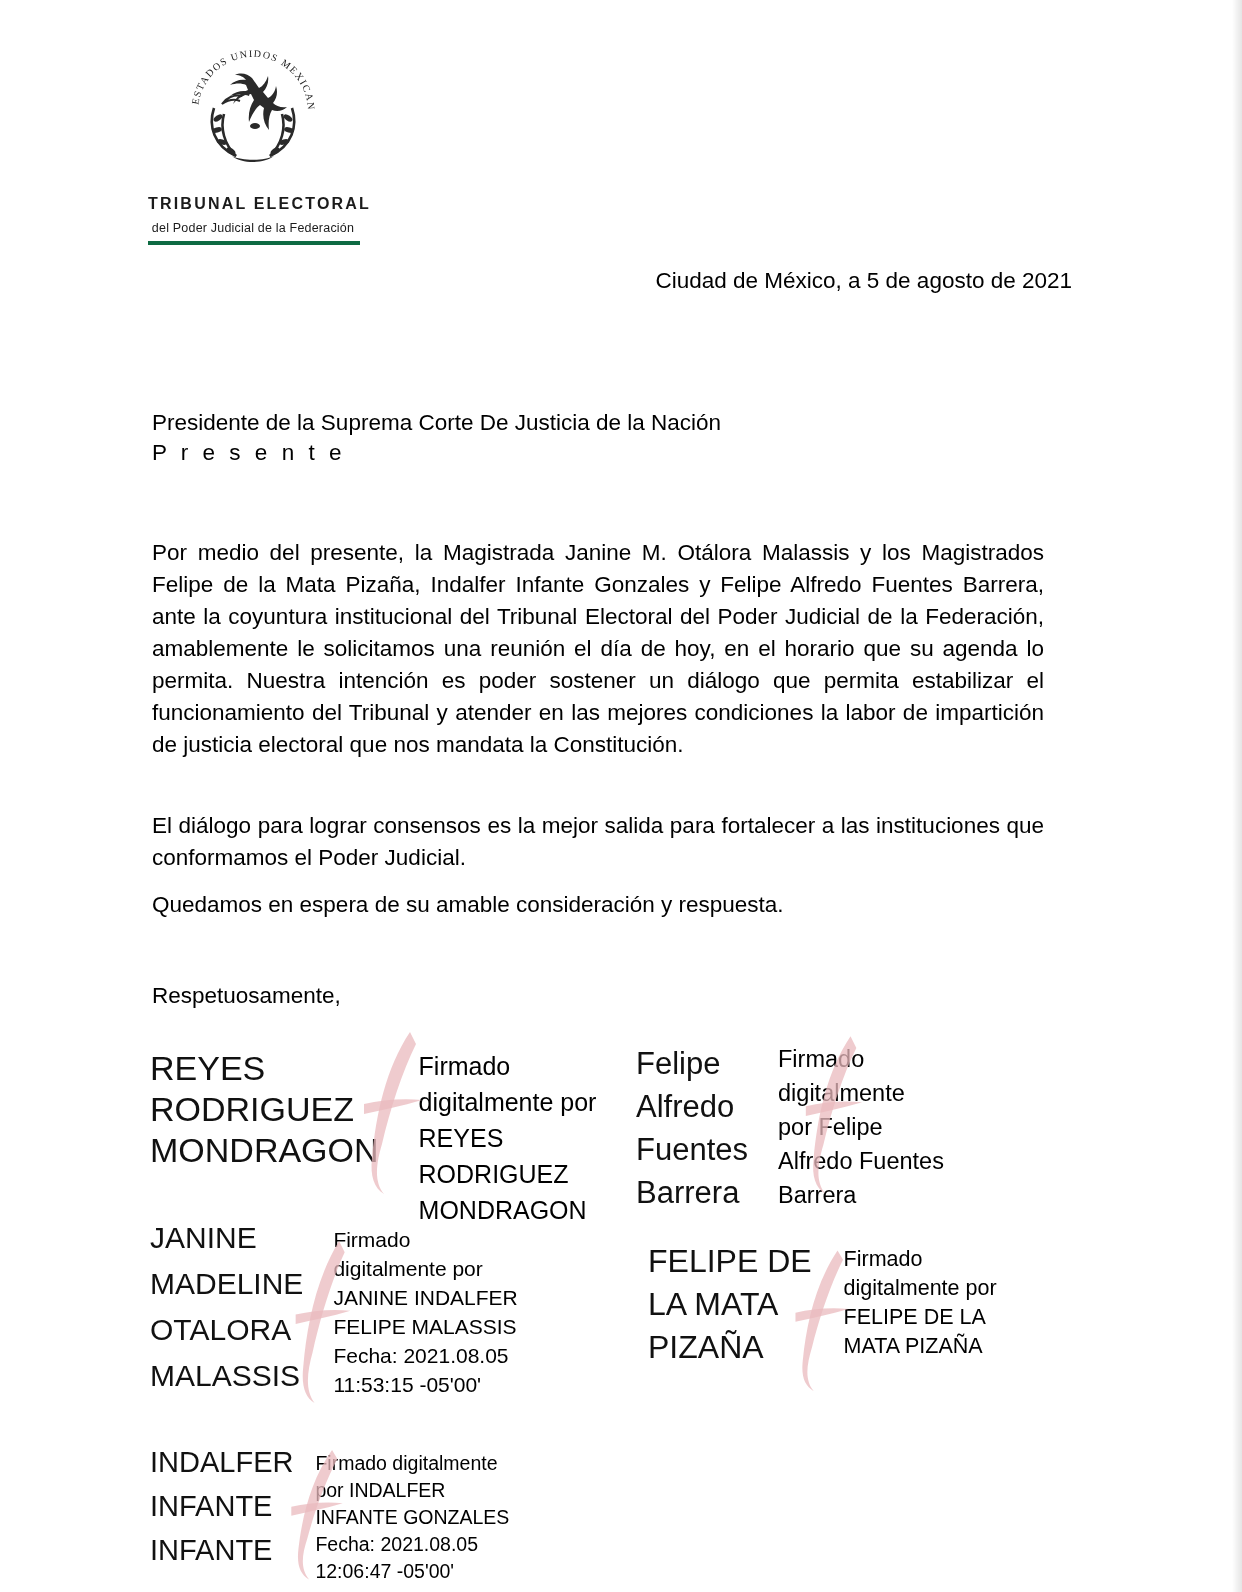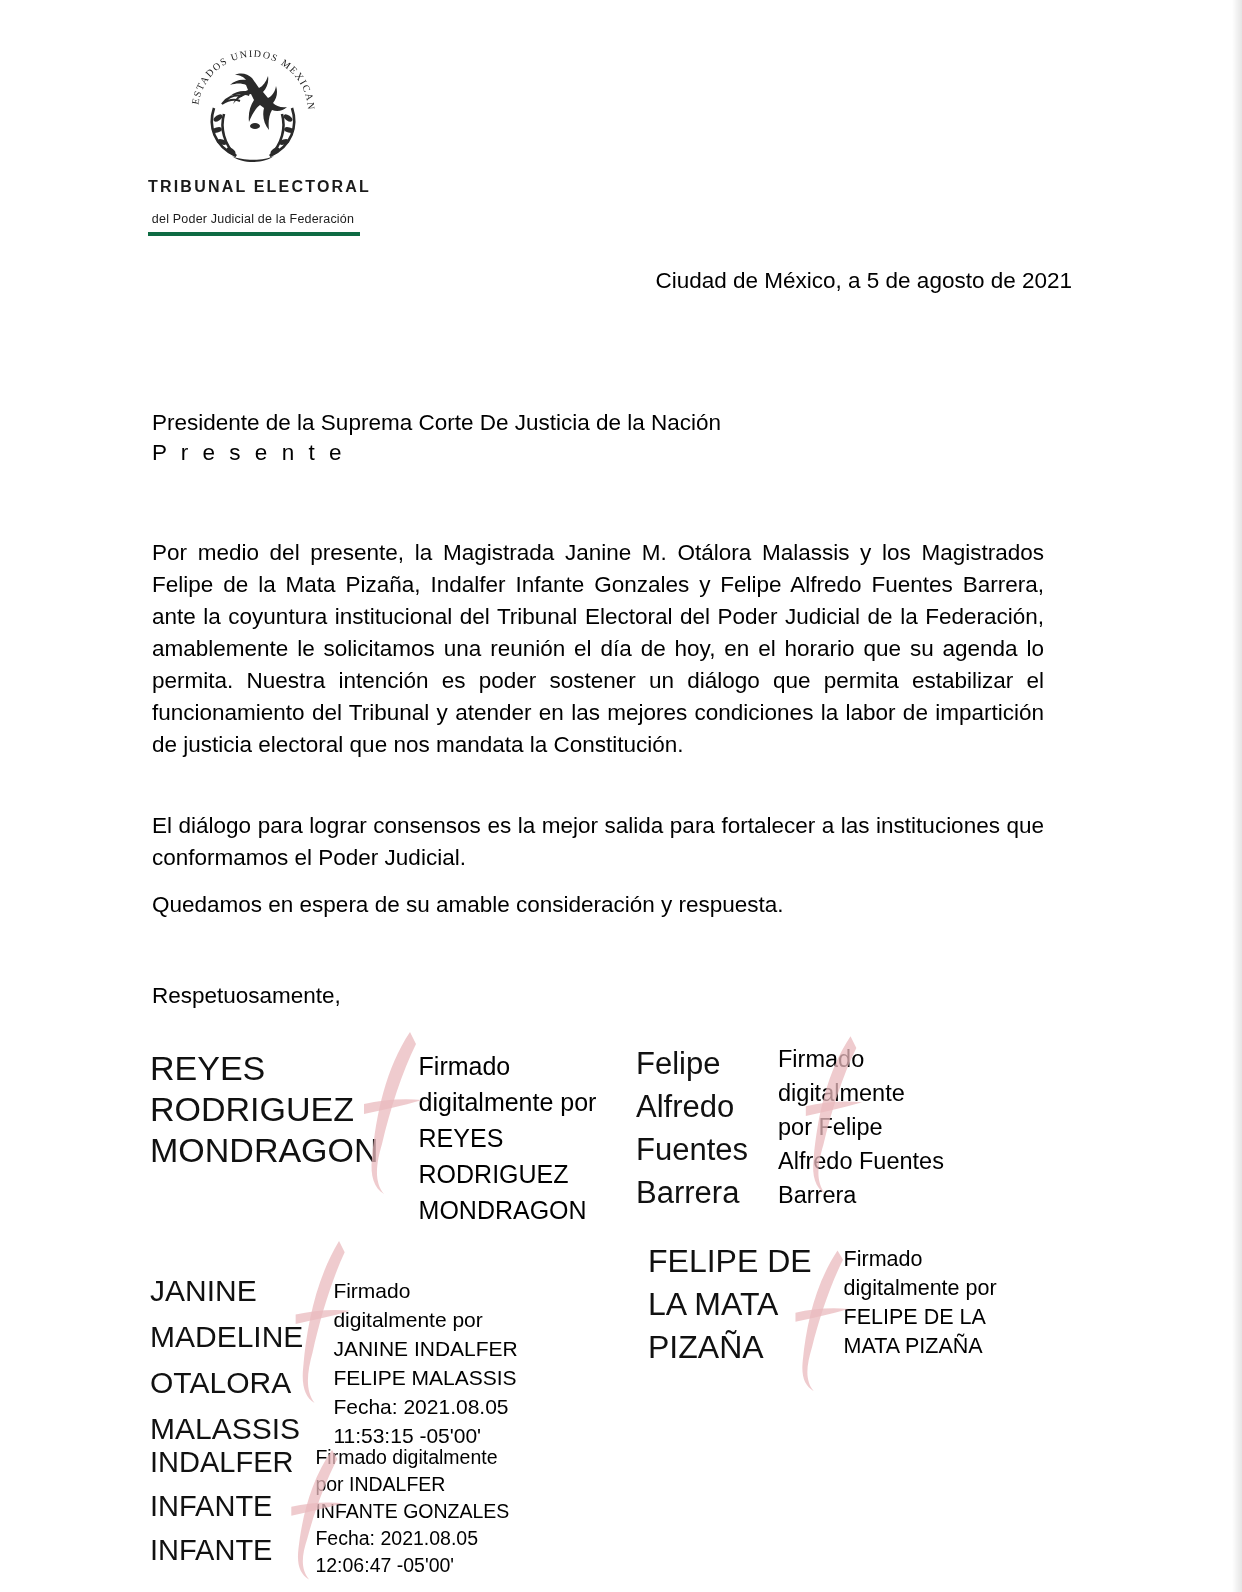--- a/index.html
+++ b/index.html
@@ -30,28 +30,28 @@
     margin: 0 auto;
     position: relative;
   }
   .crest svg { display: block; }
 
   .lh-title {
     font-size: 16px;
     font-weight: bold;
     letter-spacing: 2.2px;
     color: #1b1b1b;
-    margin-top: 4px;
+    margin-top: 21px;
     white-space: nowrap;
   }
   .lh-sub {
     font-size: 12.5px;
     color: #1b1b1b;
     letter-spacing: 0.2px;
-    margin-top: 16px;
+    margin-top: 8px;
     white-space: nowrap;
   }
   .lh-rule {
     margin-top: 6px;
     width: 212px;
     height: 4px;
     background: #0e6b43;
   }
 
   
@@ -127,35 +127,35 @@
   #sig-reyes .sig-detail { margin-left: 40px; margin-top: 0px; }
   #sig-reyes .sig-detail span { font-size: 25px; line-height: 36px; }
 
   
   #sig-felipe-fab { left: 636px; top: 1042px; }
   #sig-felipe-fab .sig-name span { font-size: 31px; line-height: 43px; }
   #sig-felipe-fab .sig-detail { margin-left: 30px; margin-top: 0px; }
   #sig-felipe-fab .sig-detail span { font-size: 23.5px; line-height: 34px; }
 
   
-  #sig-janine { left: 150px; top: 1268px; }
+  #sig-janine { left: 150px; top: 1215px; align-items: flex-end; }
   #sig-janine .sig-name span { font-size: 30px; line-height: 46px; }
   #sig-janine .sig-detail { margin-left: 30px; margin-top: 8px; }
   #sig-janine .sig-detail span { font-size: 21px; line-height: 29px; }
 
   
   #sig-felipe-mata { left: 648px; top: 1240px; }
   #sig-felipe-mata .sig-name span { font-size: 32px; line-height: 43px; }
   #sig-felipe-mata .sig-detail { margin-left: 32px; margin-top: 5px; }
   #sig-felipe-mata .sig-detail span { font-size: 21.5px; line-height: 29px; }
 
   
   #sig-indalfer { left: 150px; top: 1440px; }
   #sig-indalfer .sig-name span { font-size: 29px; line-height: 44px; }
-  #sig-indalfer .sig-detail { margin-left: 22px; margin-top: 4px; }
+  #sig-indalfer .sig-detail { margin-left: 22px; margin-top: 10px; }
   #sig-indalfer .sig-detail span { font-size: 19.5px; line-height: 27px; }
 
   .edge-shadow {
     position: absolute;
     right: 0; top: 0;
     width: 10px; height: 1592px;
     background: linear-gradient(to right, rgba(0,0,0,0) 0%, rgba(0,0,0,0.10) 100%);
   }
 </style>
 </head>

